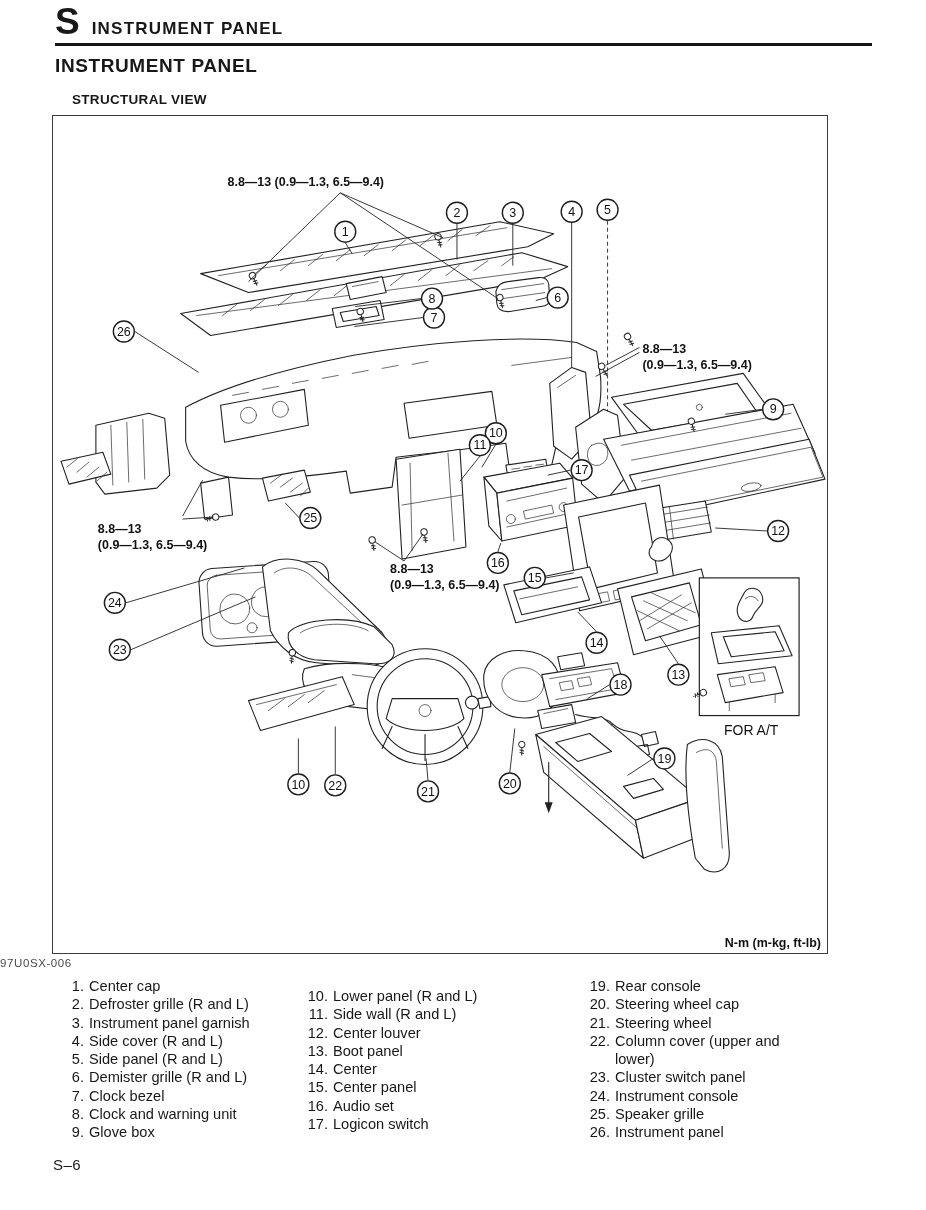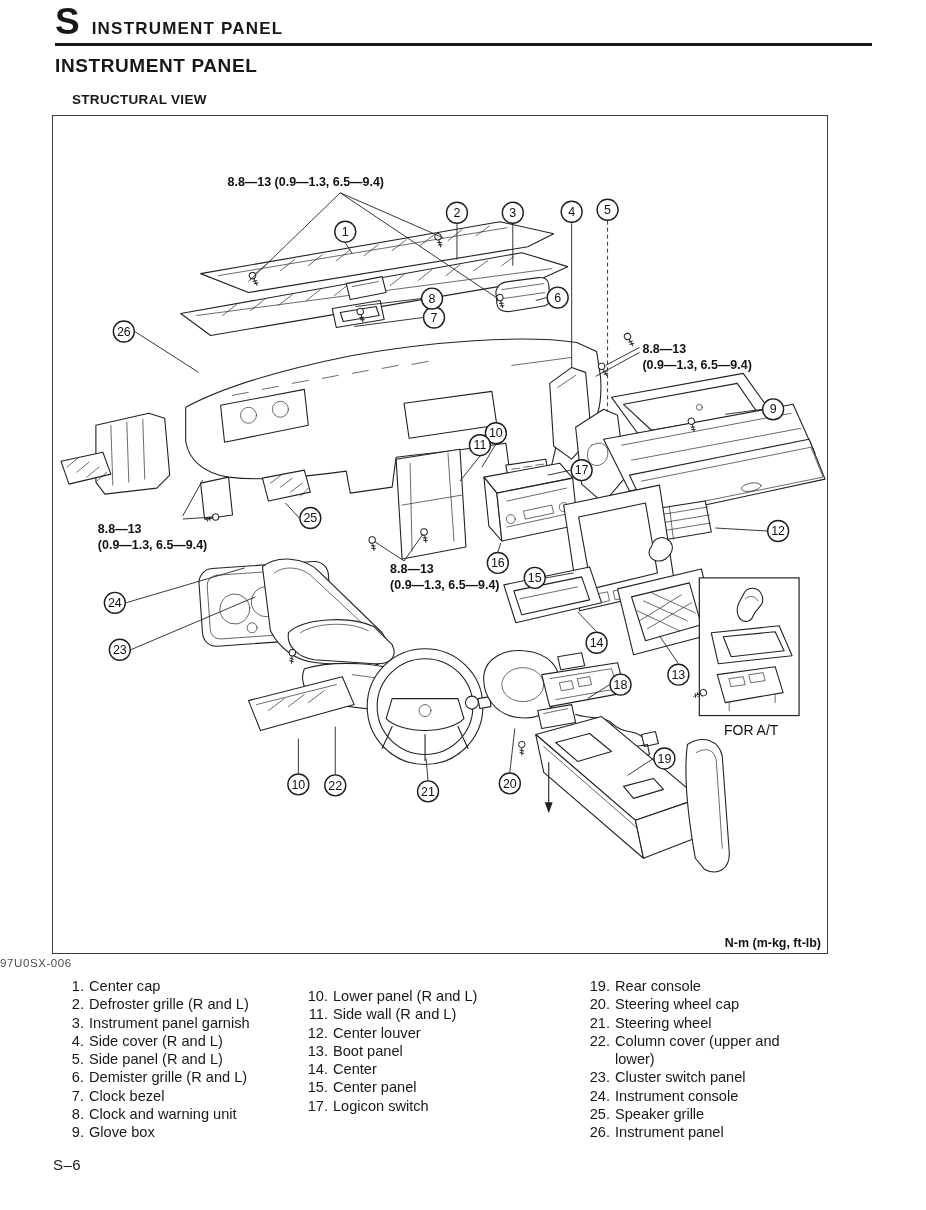--- a/index.html
+++ b/index.html
@@ -438,20 +438,24 @@
       </div>
       <div class="prow">
         <span class="pnum">14.</span>
         <span class="plabel">Center</span>
       </div>
       <div class="prow">
         <span class="pnum">15.</span>
         <span class="plabel">Center panel</span>
       </div>
       <div class="prow">
+        <span class="pnum">16.</span>
+        <span class="plabel">Audio set</span>
+      </div>
+      <div class="prow">
         <span class="pnum">17.</span>
         <span class="plabel">Logicon switch</span>
       </div>
     </div>
   <div class="plist" id="col2">
       <div class="prow">
         <span class="pnum">19.</span>
         <span class="plabel">Rear console</span>
       </div>
       <div class="prow">

